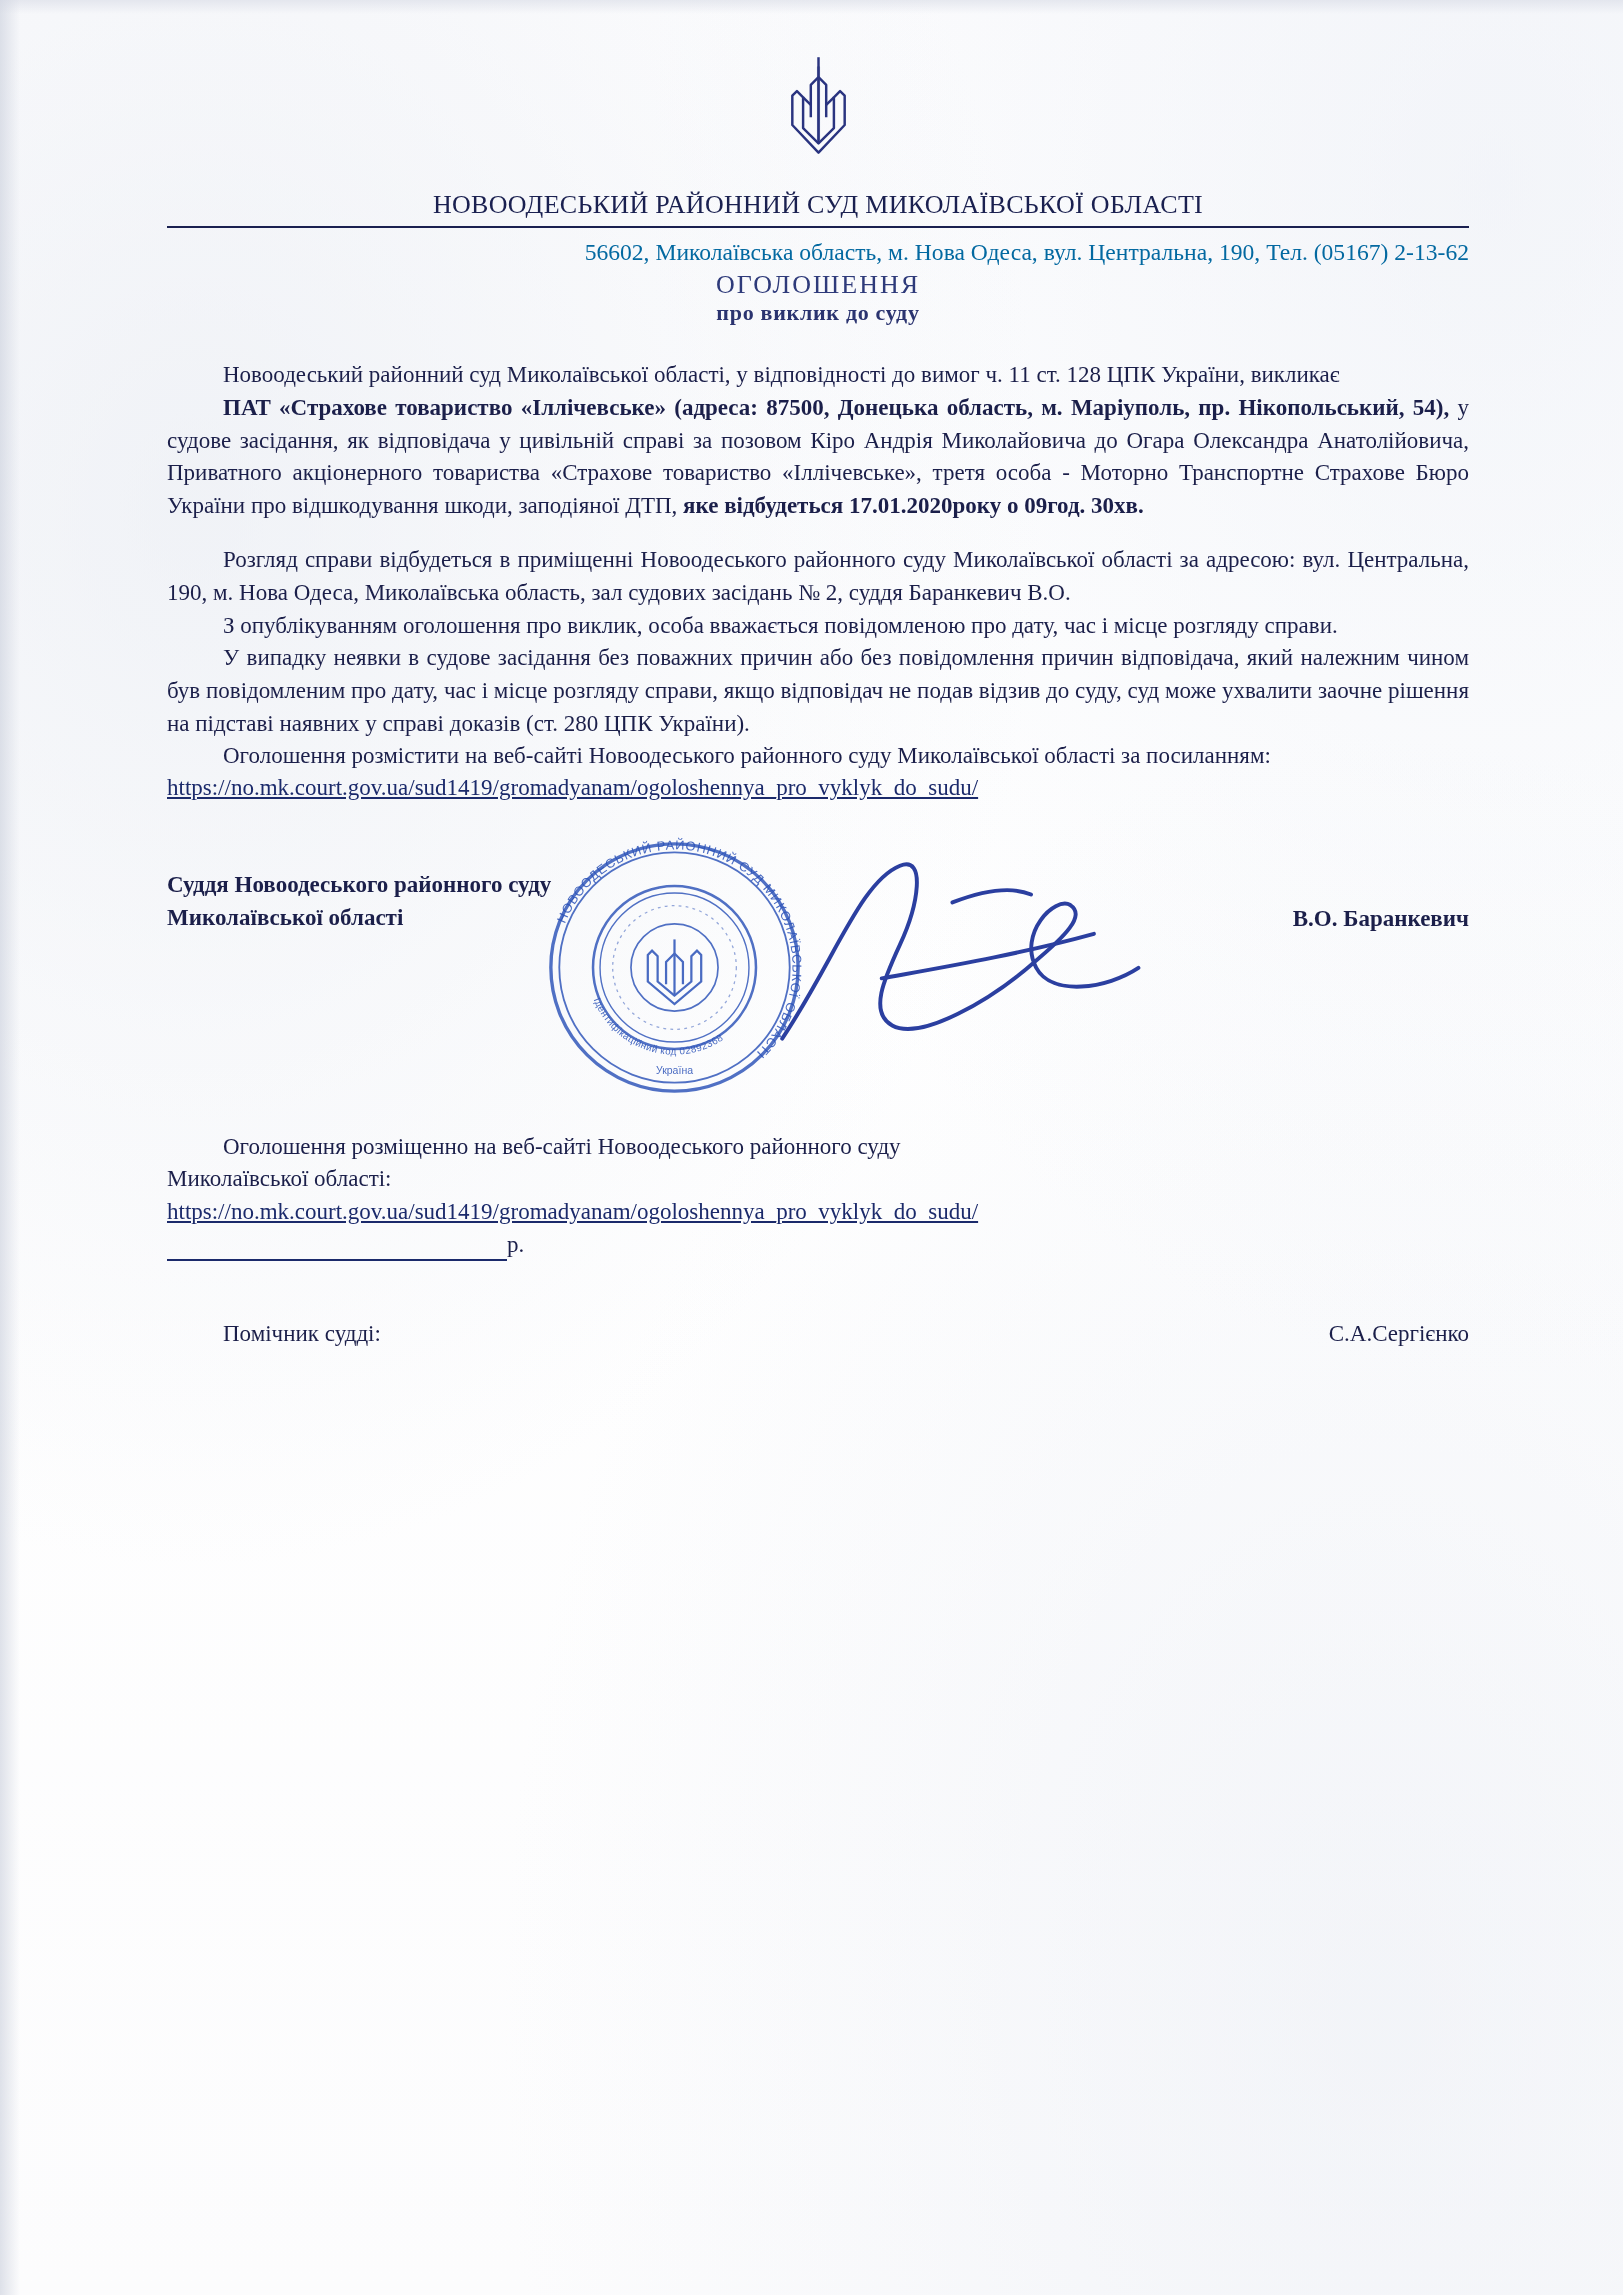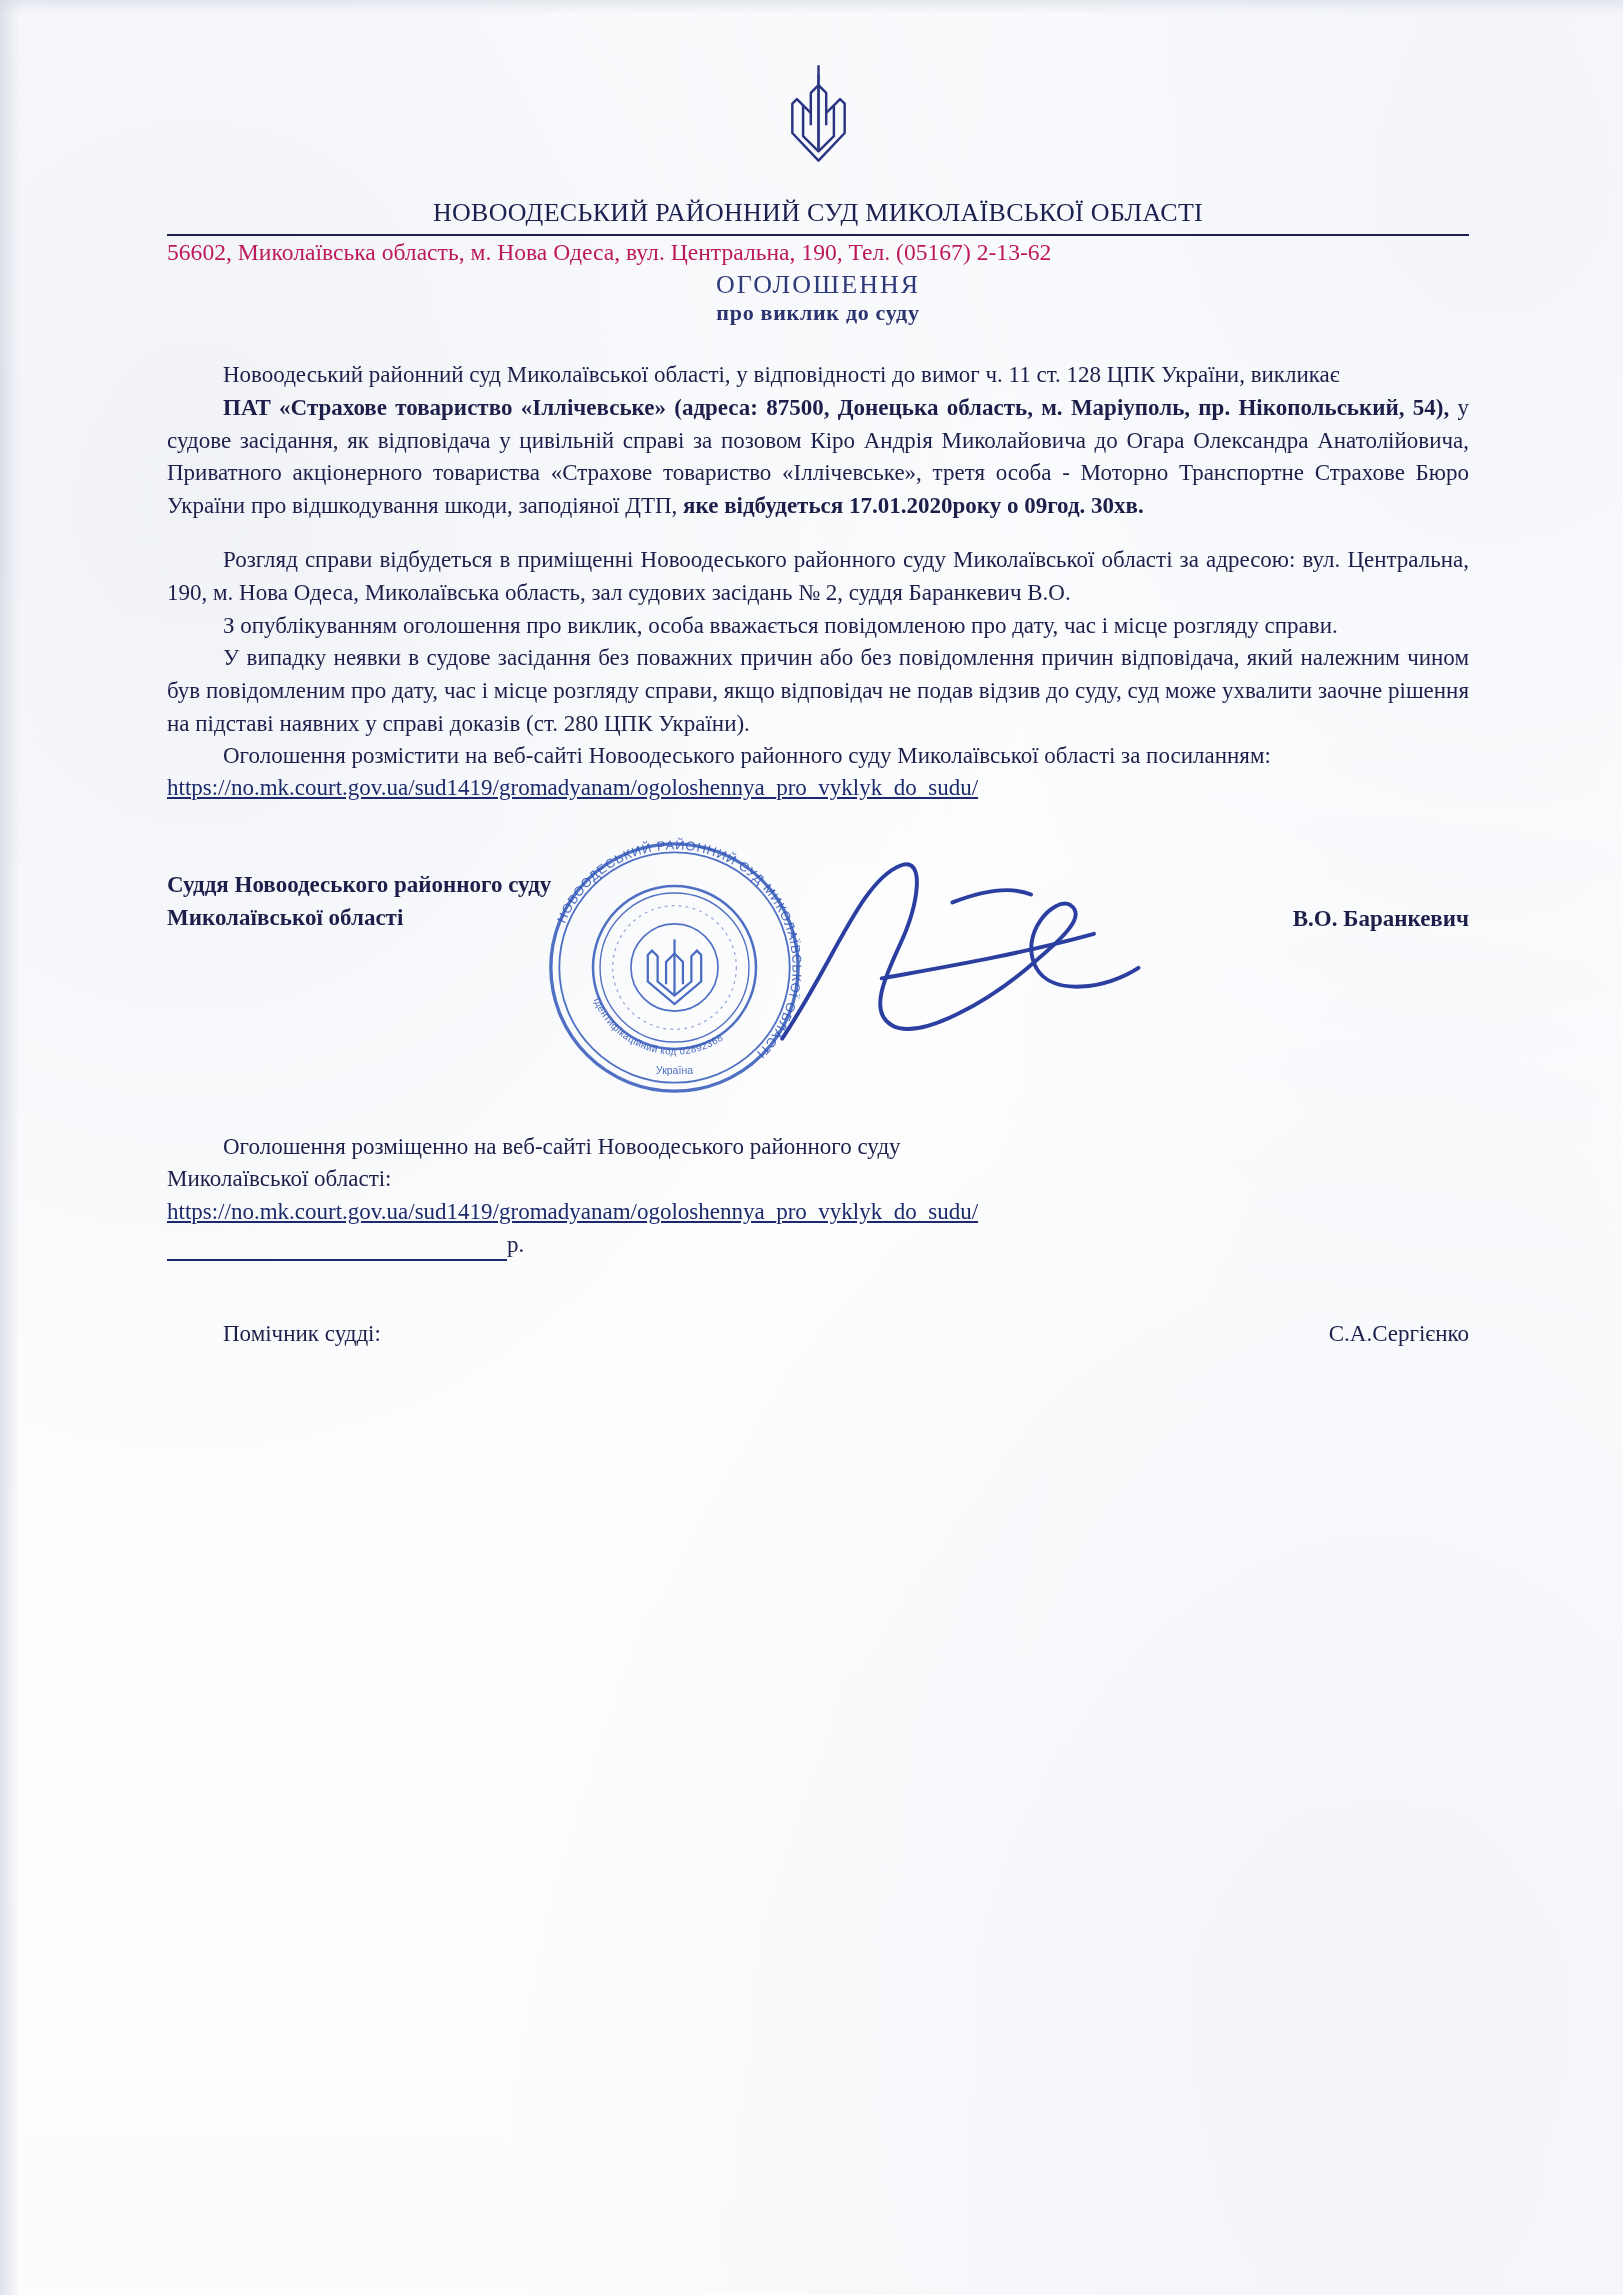--- a/index.html
+++ b/index.html
@@ -33,21 +33,21 @@
   }
   .edge-shadow-top {
     position: absolute;
     left: 0; right: 0; top: 0; height: 14.4px;
     background: linear-gradient(180deg, rgba(210,214,226,0.5), rgba(255,255,255,0));
   }
 
   .page {
     position: absolute;
     inset: 0;
-    padding: 8px 154px 0 167px;
+    padding: 0 154px 0 167px;
     box-sizing: border-box;
   }
 
   
   .emblem-wrap {
     width: 100%;
     display: flex;
     justify-content: center;
     padding-top: 51px;
   }
@@ -65,25 +65,25 @@
     color: #1a2050;
     font-family: "Liberation Serif", serif;
   }
   .rule {
     margin-top: 6.5px;
     height: 2px;
     background: #1a2050;
     width: 100%;
   }
   .address {
-    margin-top: 1px;
-    text-align: left;
+    margin-top: 9px;
+    text-align: right;
     font-size: 23.6px;
     line-height: 1.28;
-    color: #be185d;
+    color: #0369a1;
   }
 
   
   .case-no {
     margin-top: 30px;
     text-align: right;
     font-weight: bold;
     font-size: 25px;
     letter-spacing: 0.2px;
   }

